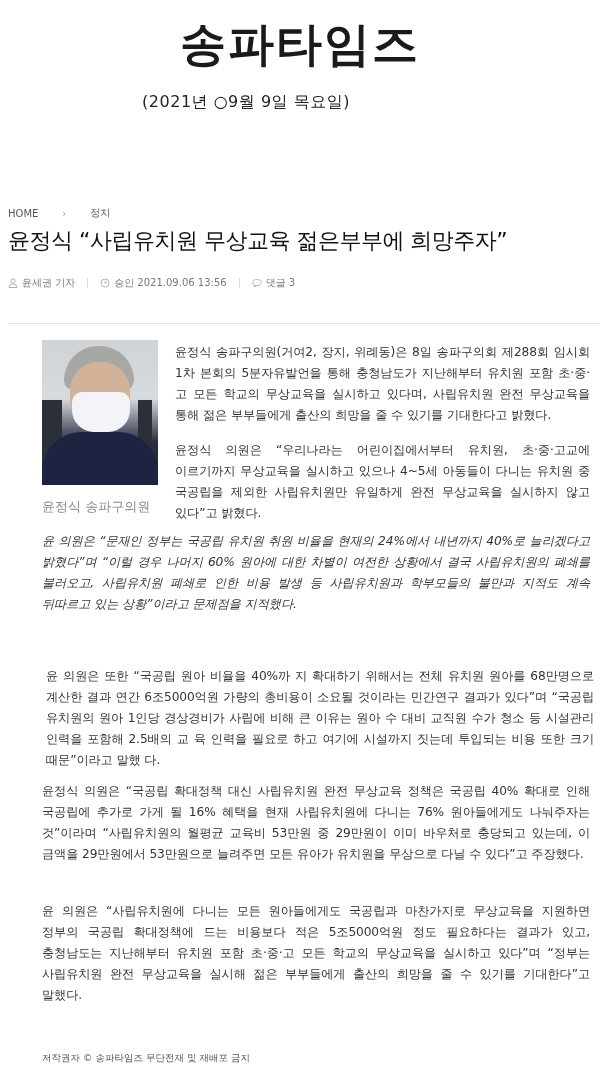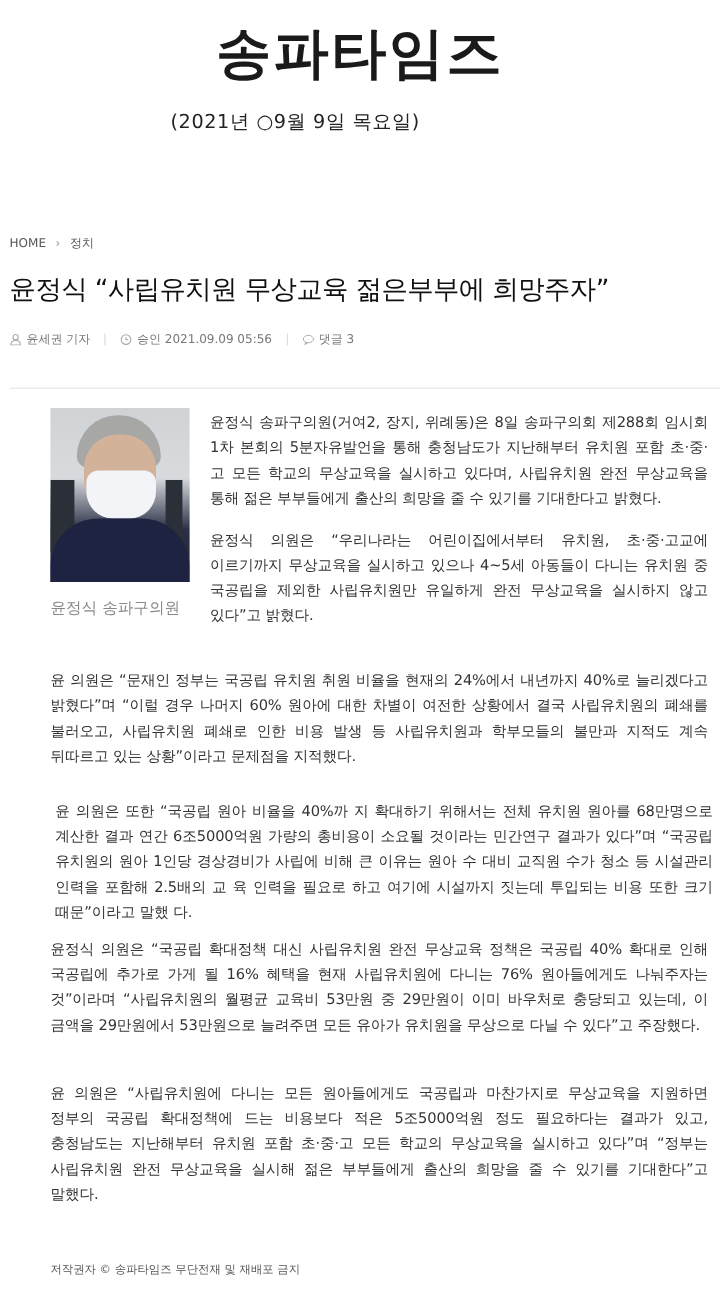--- a/index.html
+++ b/index.html
@@ -10,22 +10,22 @@
     }
     .masthead {
       position: absolute; left: 0; top: 14px; width: 600px; text-align: center;
       font-size: 46px; font-weight: bold; color: #1a1a1a; letter-spacing: 2px;
     }
     .pubdate {
       position: absolute; left: 0; top: 92px; width: 492px; text-align: center;
       font-size: 16px; color: #222; letter-spacing: 0.5px;
     }
     .breadcrumb {
-      position: absolute; left: 8px; top: 196px; font-size: 10px; color: #555;
-      display: flex; align-items: center; gap: 8px;
+      position: absolute; left: 8px; top: 206px; font-size: 10px; color: #555;
+      display: flex; align-items: center; gap: 24px;
     }
     .breadcrumb .sep { color: #999; font-size: 10px; }
     .headline {
       position: absolute; left: 8px; top: 226px; font-size: 22px; color: #111;
       letter-spacing: -0.5px; white-space: nowrap;
     }
     .meta {
       position: absolute; left: 8px; top: 276px; font-size: 10px; color: #777;
       display: flex; align-items: center; gap: 8px; white-space: nowrap;
     }
@@ -48,21 +48,21 @@
     .photo .bg-chair2 { position: absolute; right: 6px; top: 60px; width: 14px; height: 50px; background: #2b2f38; }
     .caption {
       position: absolute; left: 42px; top: 498px; font-size: 13px; color: #888;
     }
     .para {
       position: absolute; font-size: 12.2px; line-height: 21px; color: #333;
       letter-spacing: -0.1px; text-align: justify; word-break: keep-all;
     }
     .p1 { left: 175px; top: 342px; width: 415px; }
     .p2 { left: 175px; top: 440px; width: 415px; }
-    .p3 { left: 42px; top: 557px; width: 548px; }
+    .p3 { left: 42px; top: 531px; width: 548px; font-style: italic; }
     .p4 { left: 42px; top: 662px; width: 548px; }
     .p5 { left: 42px; top: 781px; width: 548px; }
     .p6 { left: 42px; top: 901px; width: 548px; }
     .copyright {
       position: absolute; left: 42px; top: 1052px; font-size: 9.5px; color: #555;
     }
   </style>
 </head>
 <body>
 
@@ -88,21 +88,21 @@
     <span>윤세권 기자</span>
   </span>
   <span class="divider"></span>
   <span class="meta-item">
     <span class="icon">
       <svg width="10" height="10" viewBox="0 0 10 10">
           <circle cx="5" cy="5" r="4" fill="none" stroke="#aaa" stroke-width="0.9"></circle>
           <path d="M5 2.8 V5 H6.8" fill="none" stroke="#aaa" stroke-width="0.9"></path>
         </svg>
     </span>
-    <span>승인 2021.09.09 05:56</span>
+    <span>승인 2021.09.06 13:56</span>
   </span>
   <span class="divider"></span>
   <span class="meta-item">
     <span class="icon">
       <svg width="11" height="10" viewBox="0 0 11 10">
           <ellipse cx="5.5" cy="4.5" rx="4.6" ry="3.4" fill="none" stroke="#aaa" stroke-width="0.9"></ellipse>
           <path d="M3 7.5 L2.2 9.5 L5 7.8" fill="none" stroke="#aaa" stroke-width="0.9"></path>
         </svg>
     </span>
     <span>댓글 3</span>

